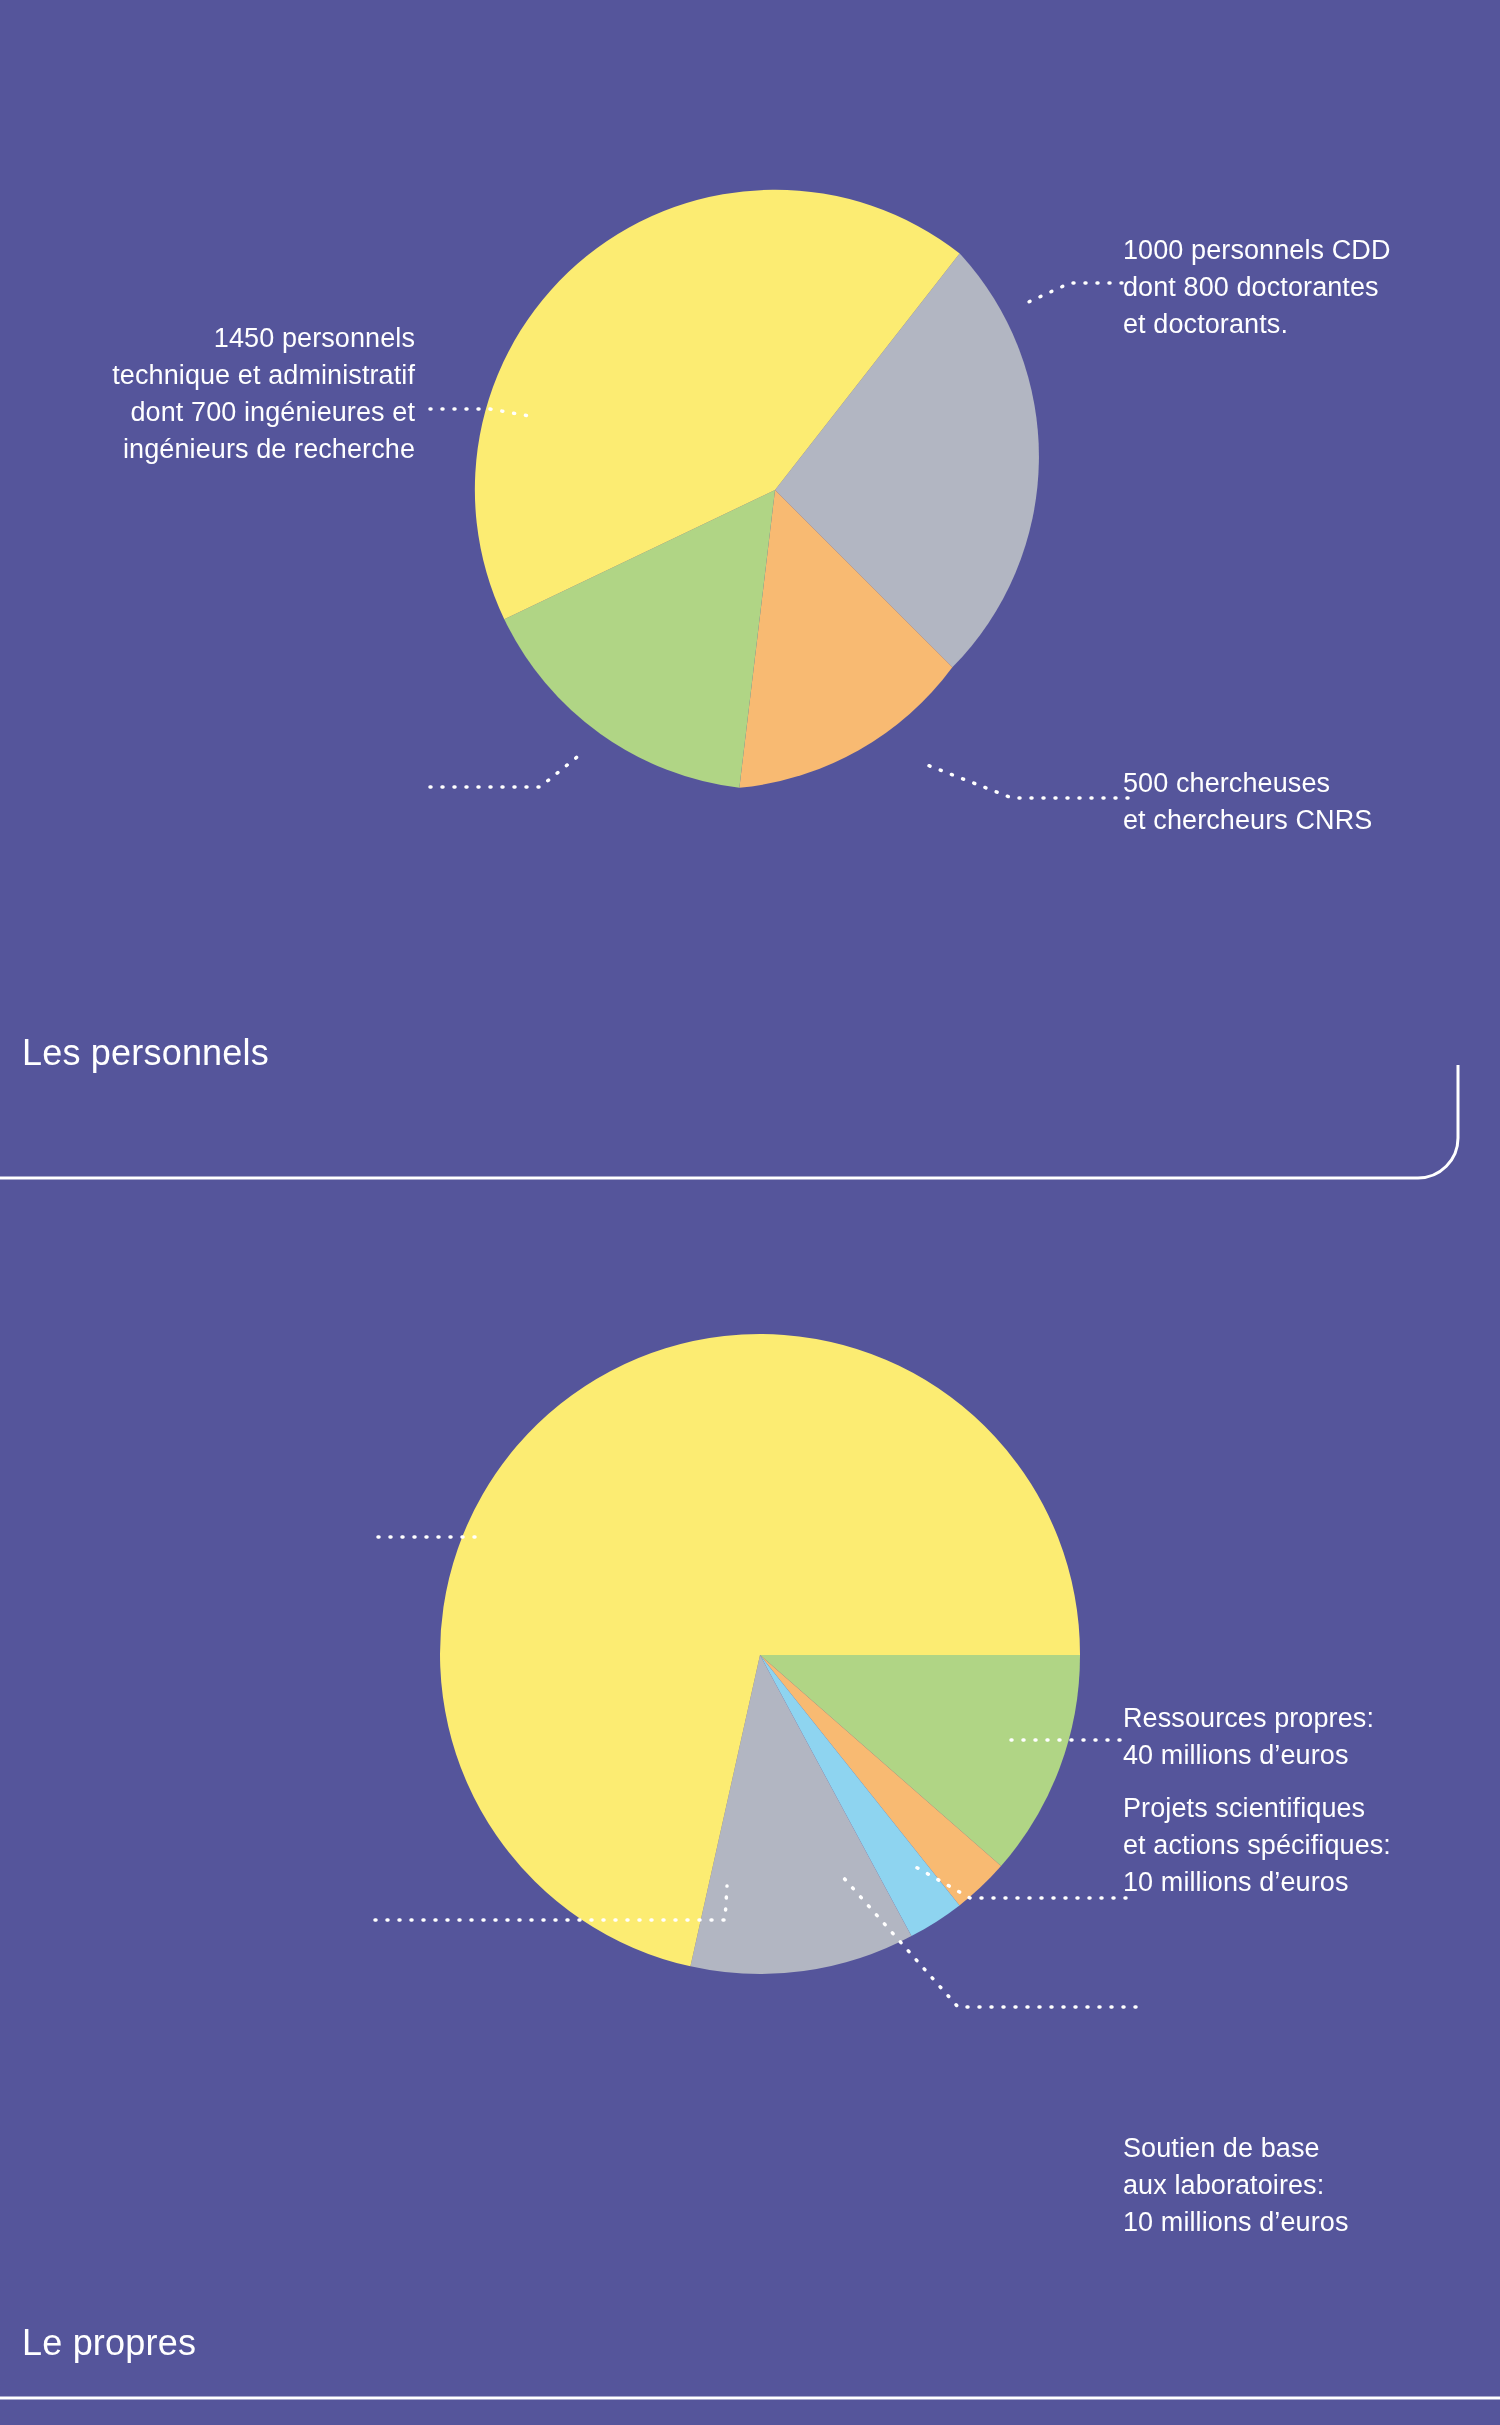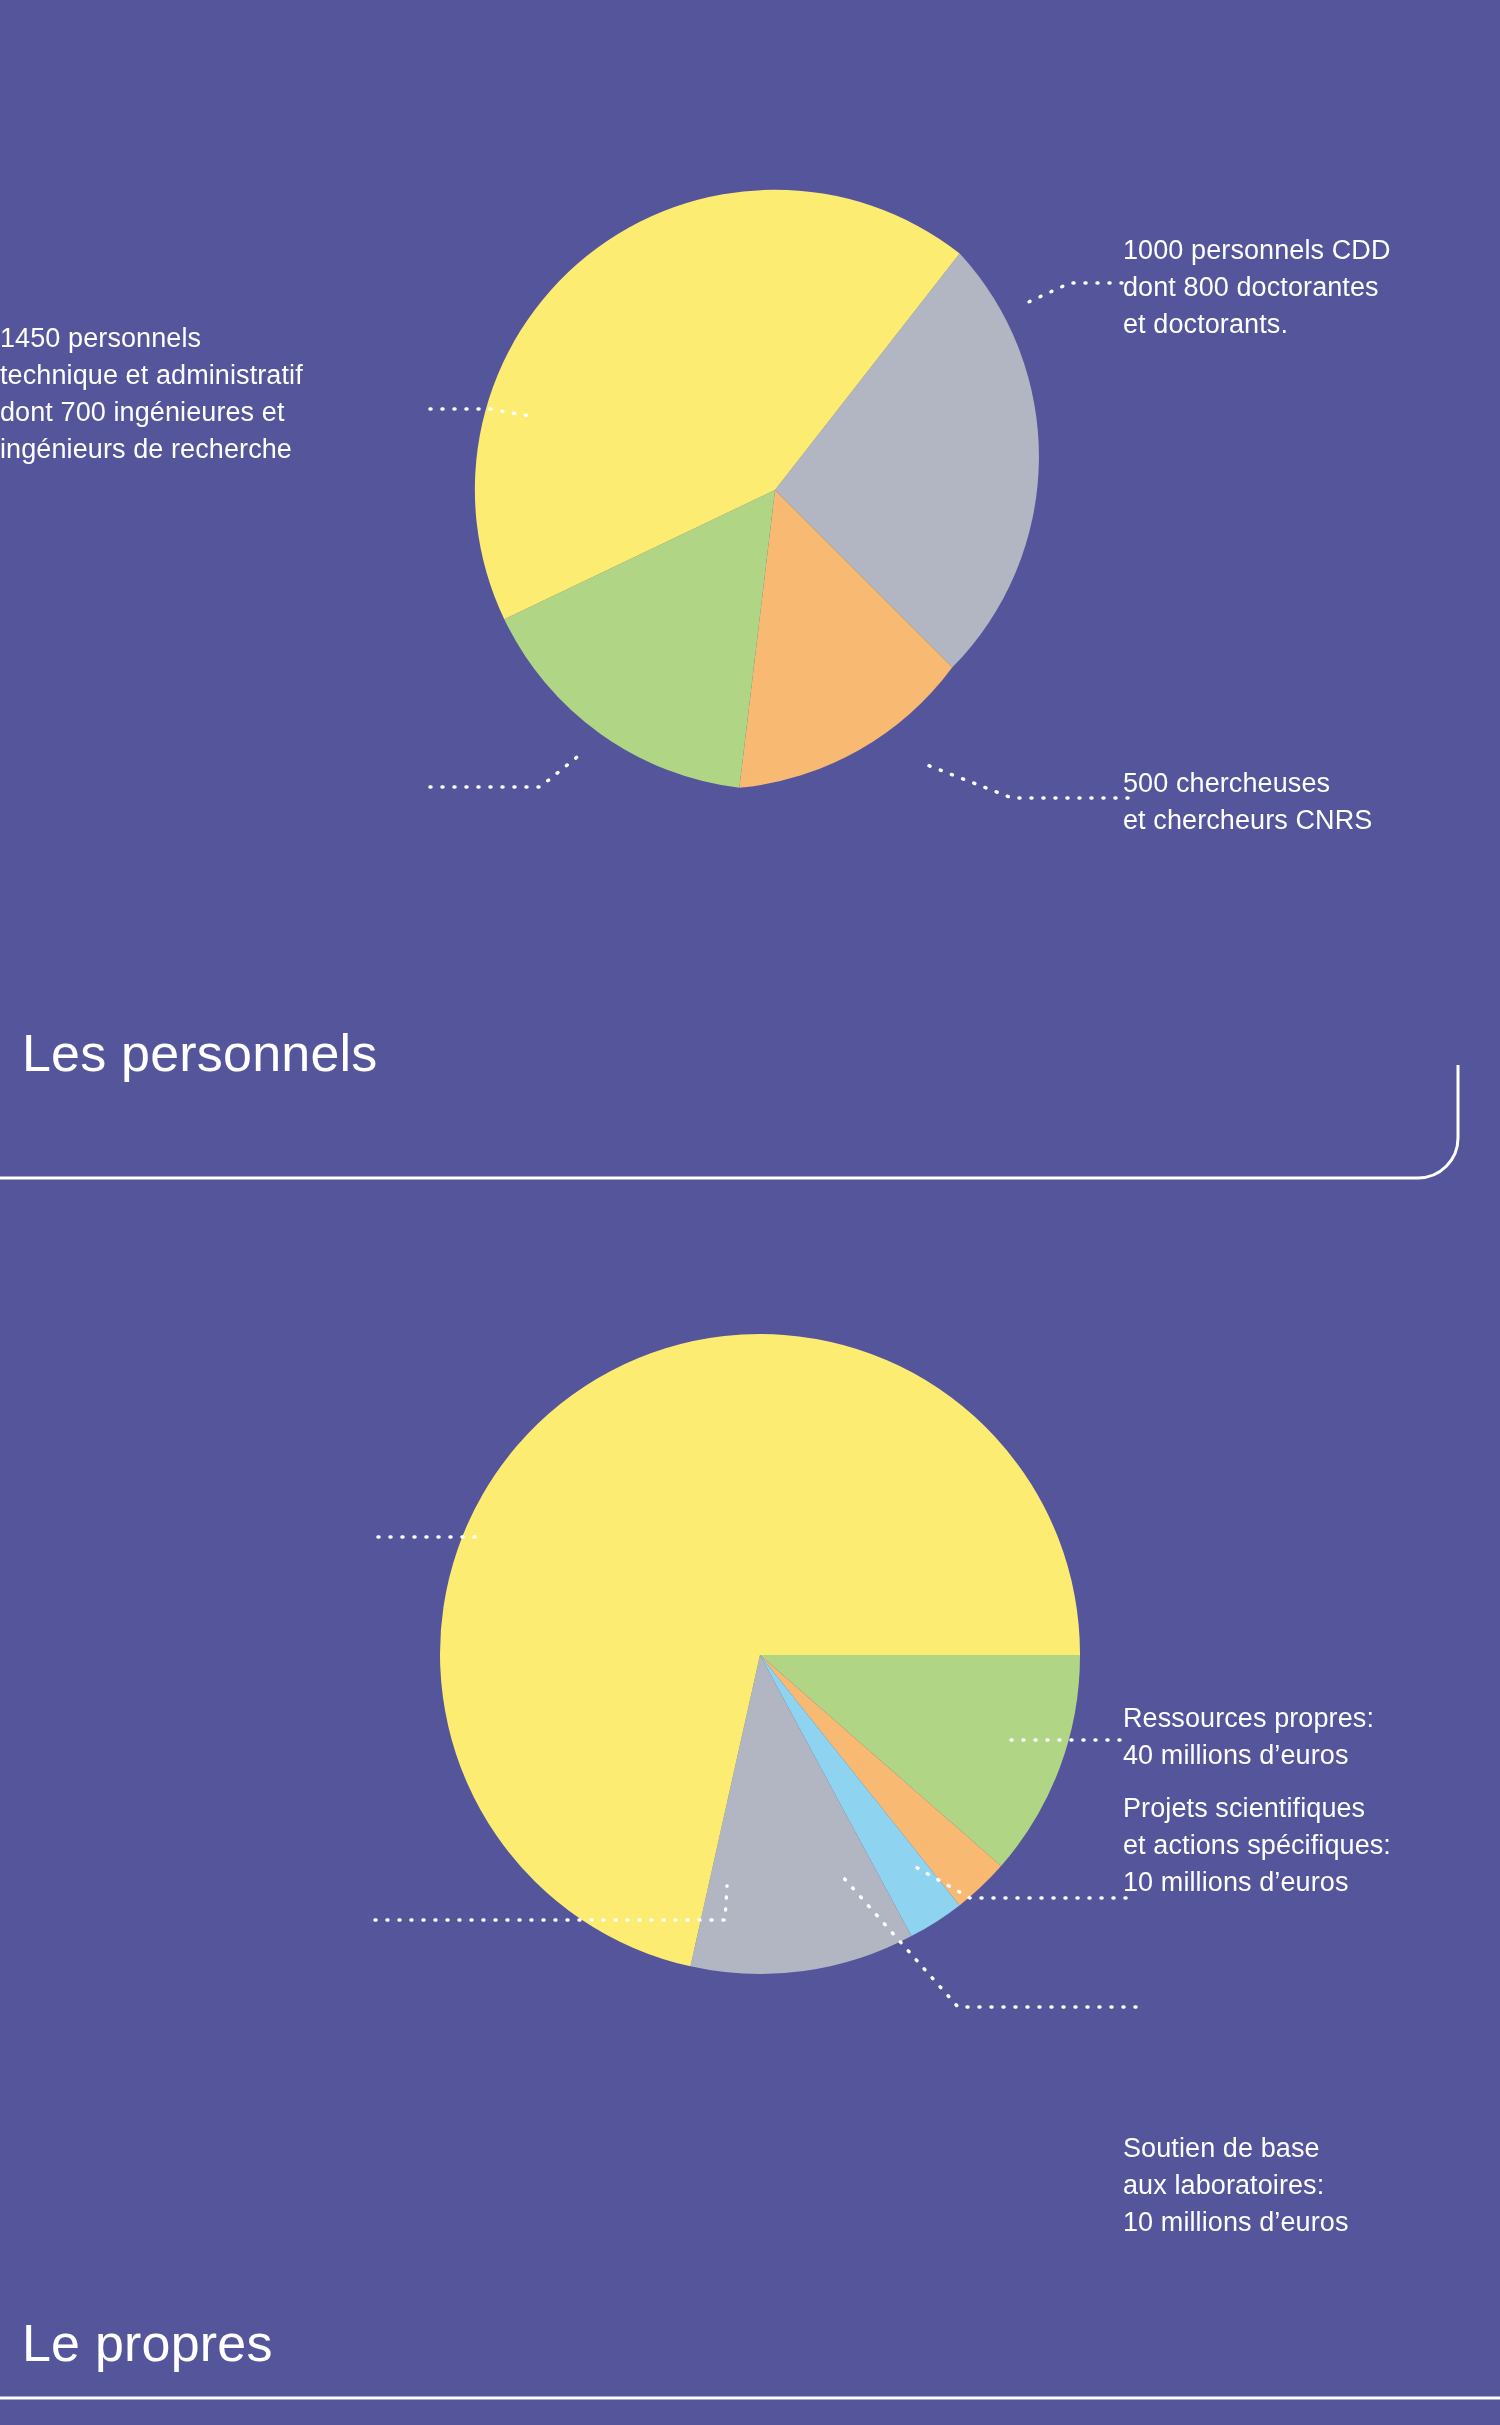--- a/index.html
+++ b/index.html
@@ -16,26 +16,26 @@
   
   .section{position:absolute;left:0;width:1500px;}
   .label{
     position:absolute;
     font-size:27px;
     line-height:37px;
     letter-spacing:.1px;
     color:#ffffff;
     white-space:pre-line;
   }
-  .label.right{text-align:left;}
+  .label.right{text-align:right;}
   .label.left{text-align:left;}
 
   .section-title{
     position:absolute;
-    font-size:52px;
+    font-size:36px;
     line-height:46px;
     color:#ffffff;
     letter-spacing:.2px;
   }
 
   
   .divider{
     position:absolute;
     left:0;
     width:1500px;

